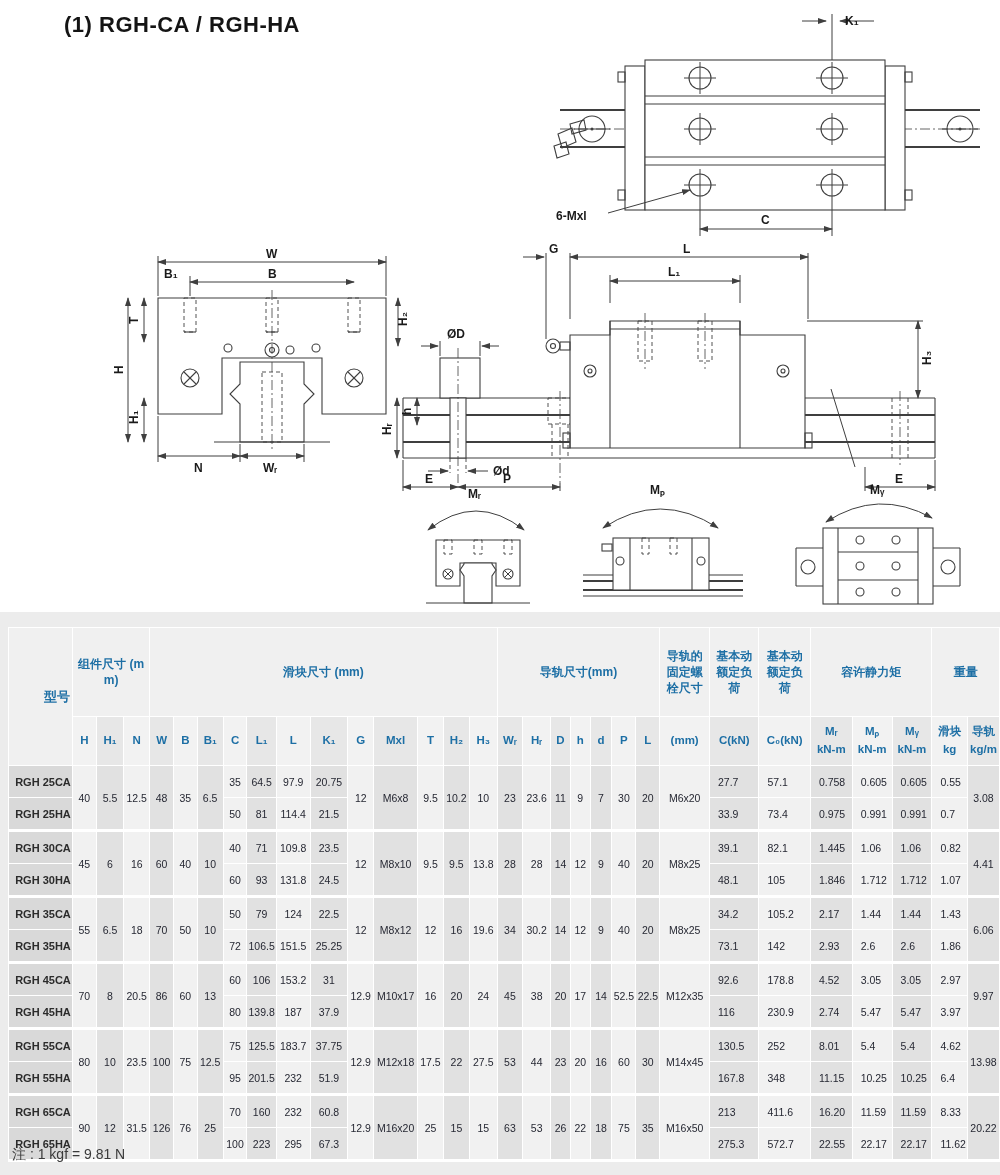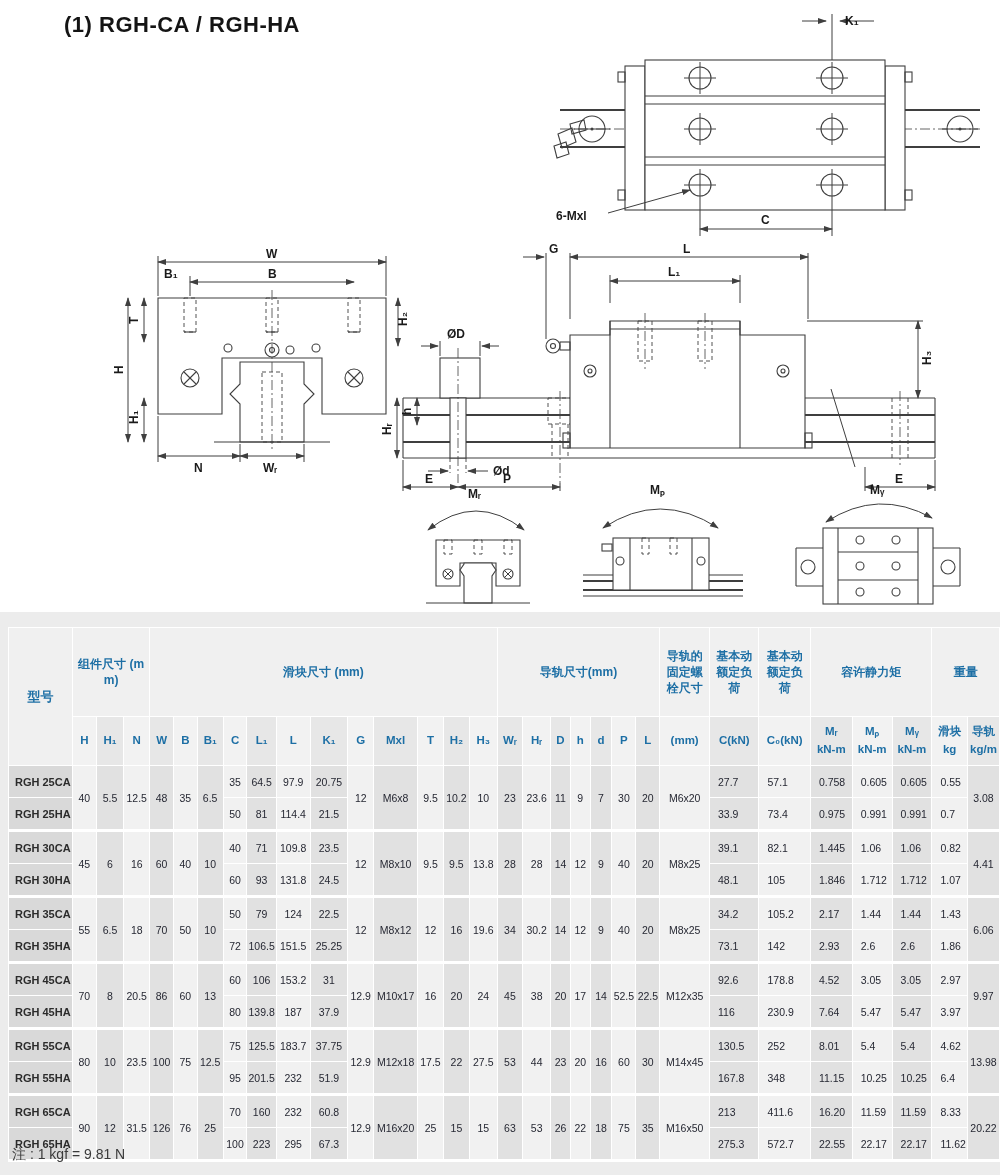--- a/index.html
+++ b/index.html
@@ -19,26 +19,26 @@
   .ctr{stroke:#3f3f3f;stroke-width:.8;fill:none;stroke-dasharray:10 3 2 3;}
   .dt{font-family:"Liberation Sans",sans-serif;font-size:12px;fill:#1a1a1a;font-weight:bold;}
   
   #tblwrap{left:8px;top:627px;}
   table{border-collapse:collapse;table-layout:fixed;}
   th,td{border:1px solid #ffffff;overflow:hidden;white-space:nowrap;}
   thead th{color:var(--blue);font-weight:bold;background:#f0f0f0;font-size:12px;
            word-break:break-all;white-space:normal;line-height:1.35;}
   thead tr:first-child th{height:88px;vertical-align:middle;padding:0 2px;}
   thead tr:last-child th{height:46px;vertical-align:middle;font-size:11.5px;}
-  th.corner{text-align:center;padding-left:8px;font-size:13px;}
+  th.corner{text-align:right;padding-left:8px;font-size:13px;}
   td{height:31px;font-size:10.5px;color:#262833;text-align:center;padding:0 1px;}
   td.cd{background:var(--cd);} td.cl{background:var(--cl);}
   th.cd{background:#e7e7e7;} th.cl{background:#f2f2f2;}
   td.la{text-align:left;padding-left:8px;}
-  td.mcell{background:var(--mg);text-align:left;padding-left:6px;font-weight:bold;
+  td.mcell{background:var(--mg);text-align:center;padding-left:6px;font-weight:bold;
            color:#2b2b2b;font-size:11px;}
   tbody.grp{border-bottom:3px solid #ffffff;}
   .unit{font-weight:bold;display:block;margin-top:2px;}
 </style>
 </head>
 <body>
 
 <svg width="0" height="0" class="abs">
   <defs>
     <marker id="ma" refX="8" refY="3" markerWidth="10" markerHeight="8" orient="auto" markerUnits="userSpaceOnUse">
@@ -607,21 +607,21 @@
           <td class="cd" rowspan="2">9.97</td>
         </tr>
         <tr>
           <td class="mcell">RGH 45HA</td>
           <td class="cl">80</td>
           <td class="cd">139.8</td>
           <td class="cl">187</td>
           <td class="cd">37.9</td>
           <td class="cd la">116</td>
           <td class="cl la">230.9</td>
-          <td class="cd la">7.64</td>
+          <td class="cd la">2.74</td>
           <td class="cl la">5.47</td>
           <td class="cd la">5.47</td>
           <td class="cl la">3.97</td>
         </tr>
       </tbody>
       <tbody class="grp">
         <tr>
           <td class="mcell">RGH 55CA</td>
           <td class="cl" rowspan="2">80</td>
           <td class="cd" rowspan="2">10</td>

